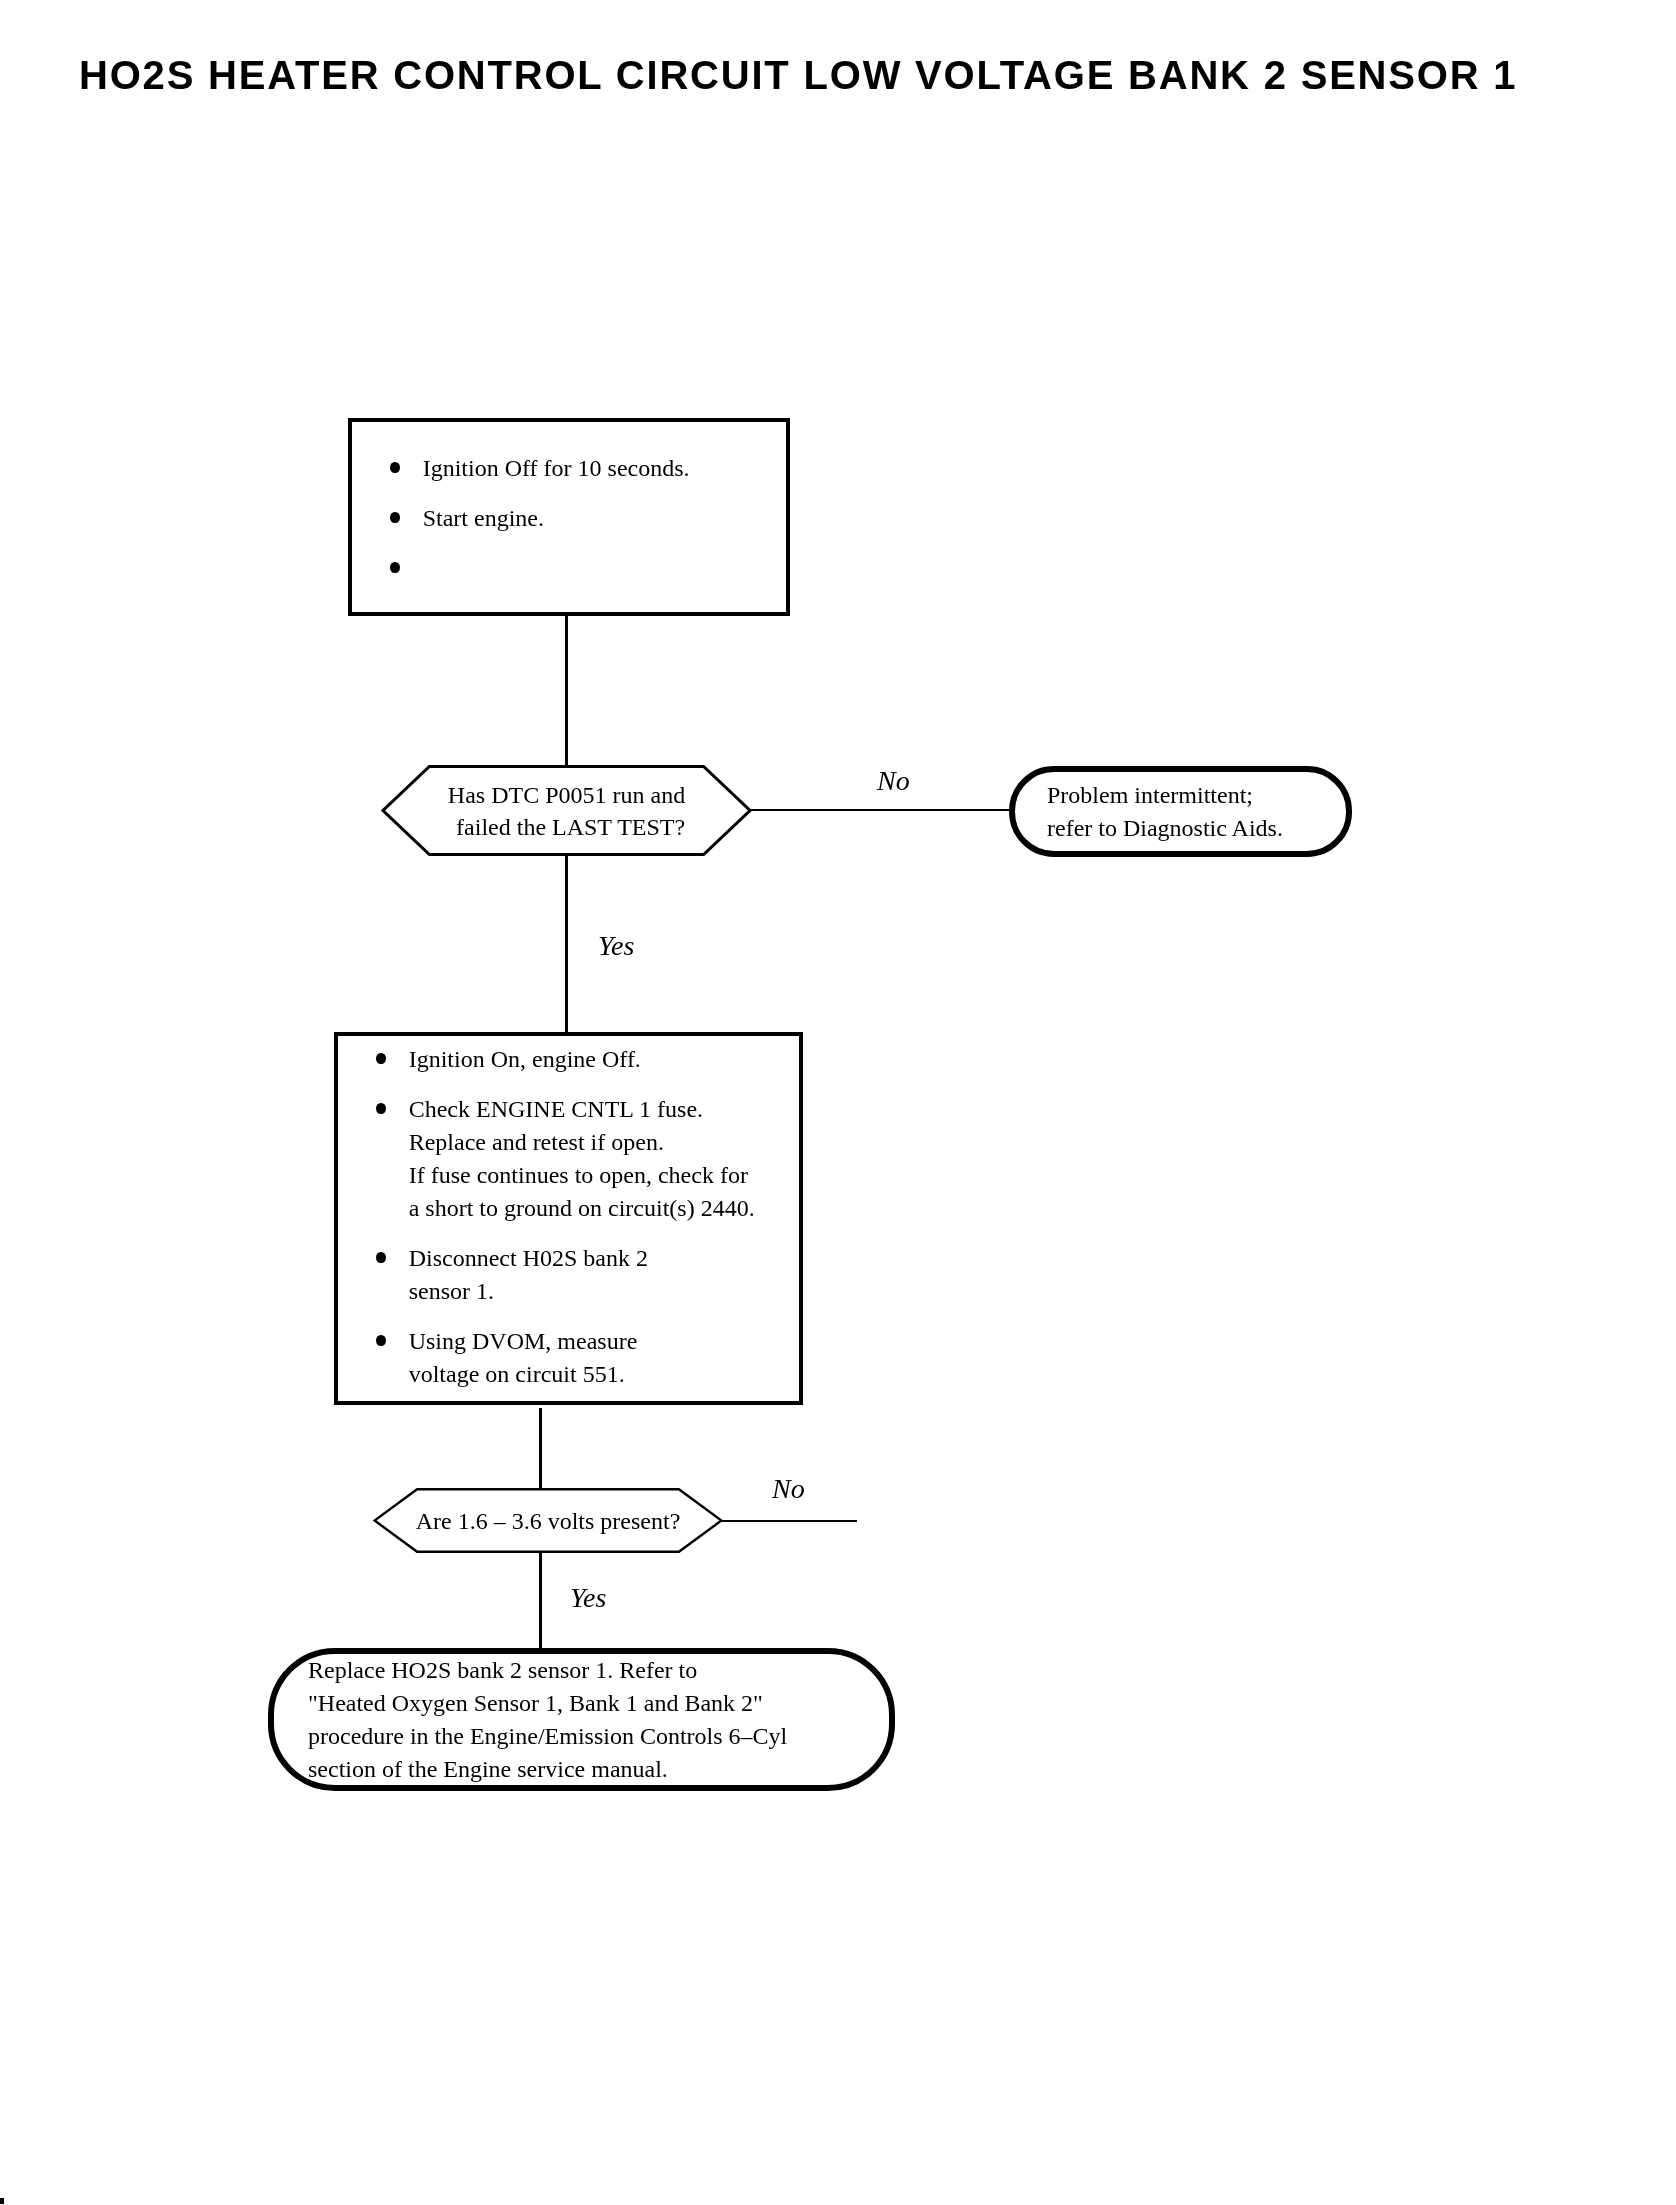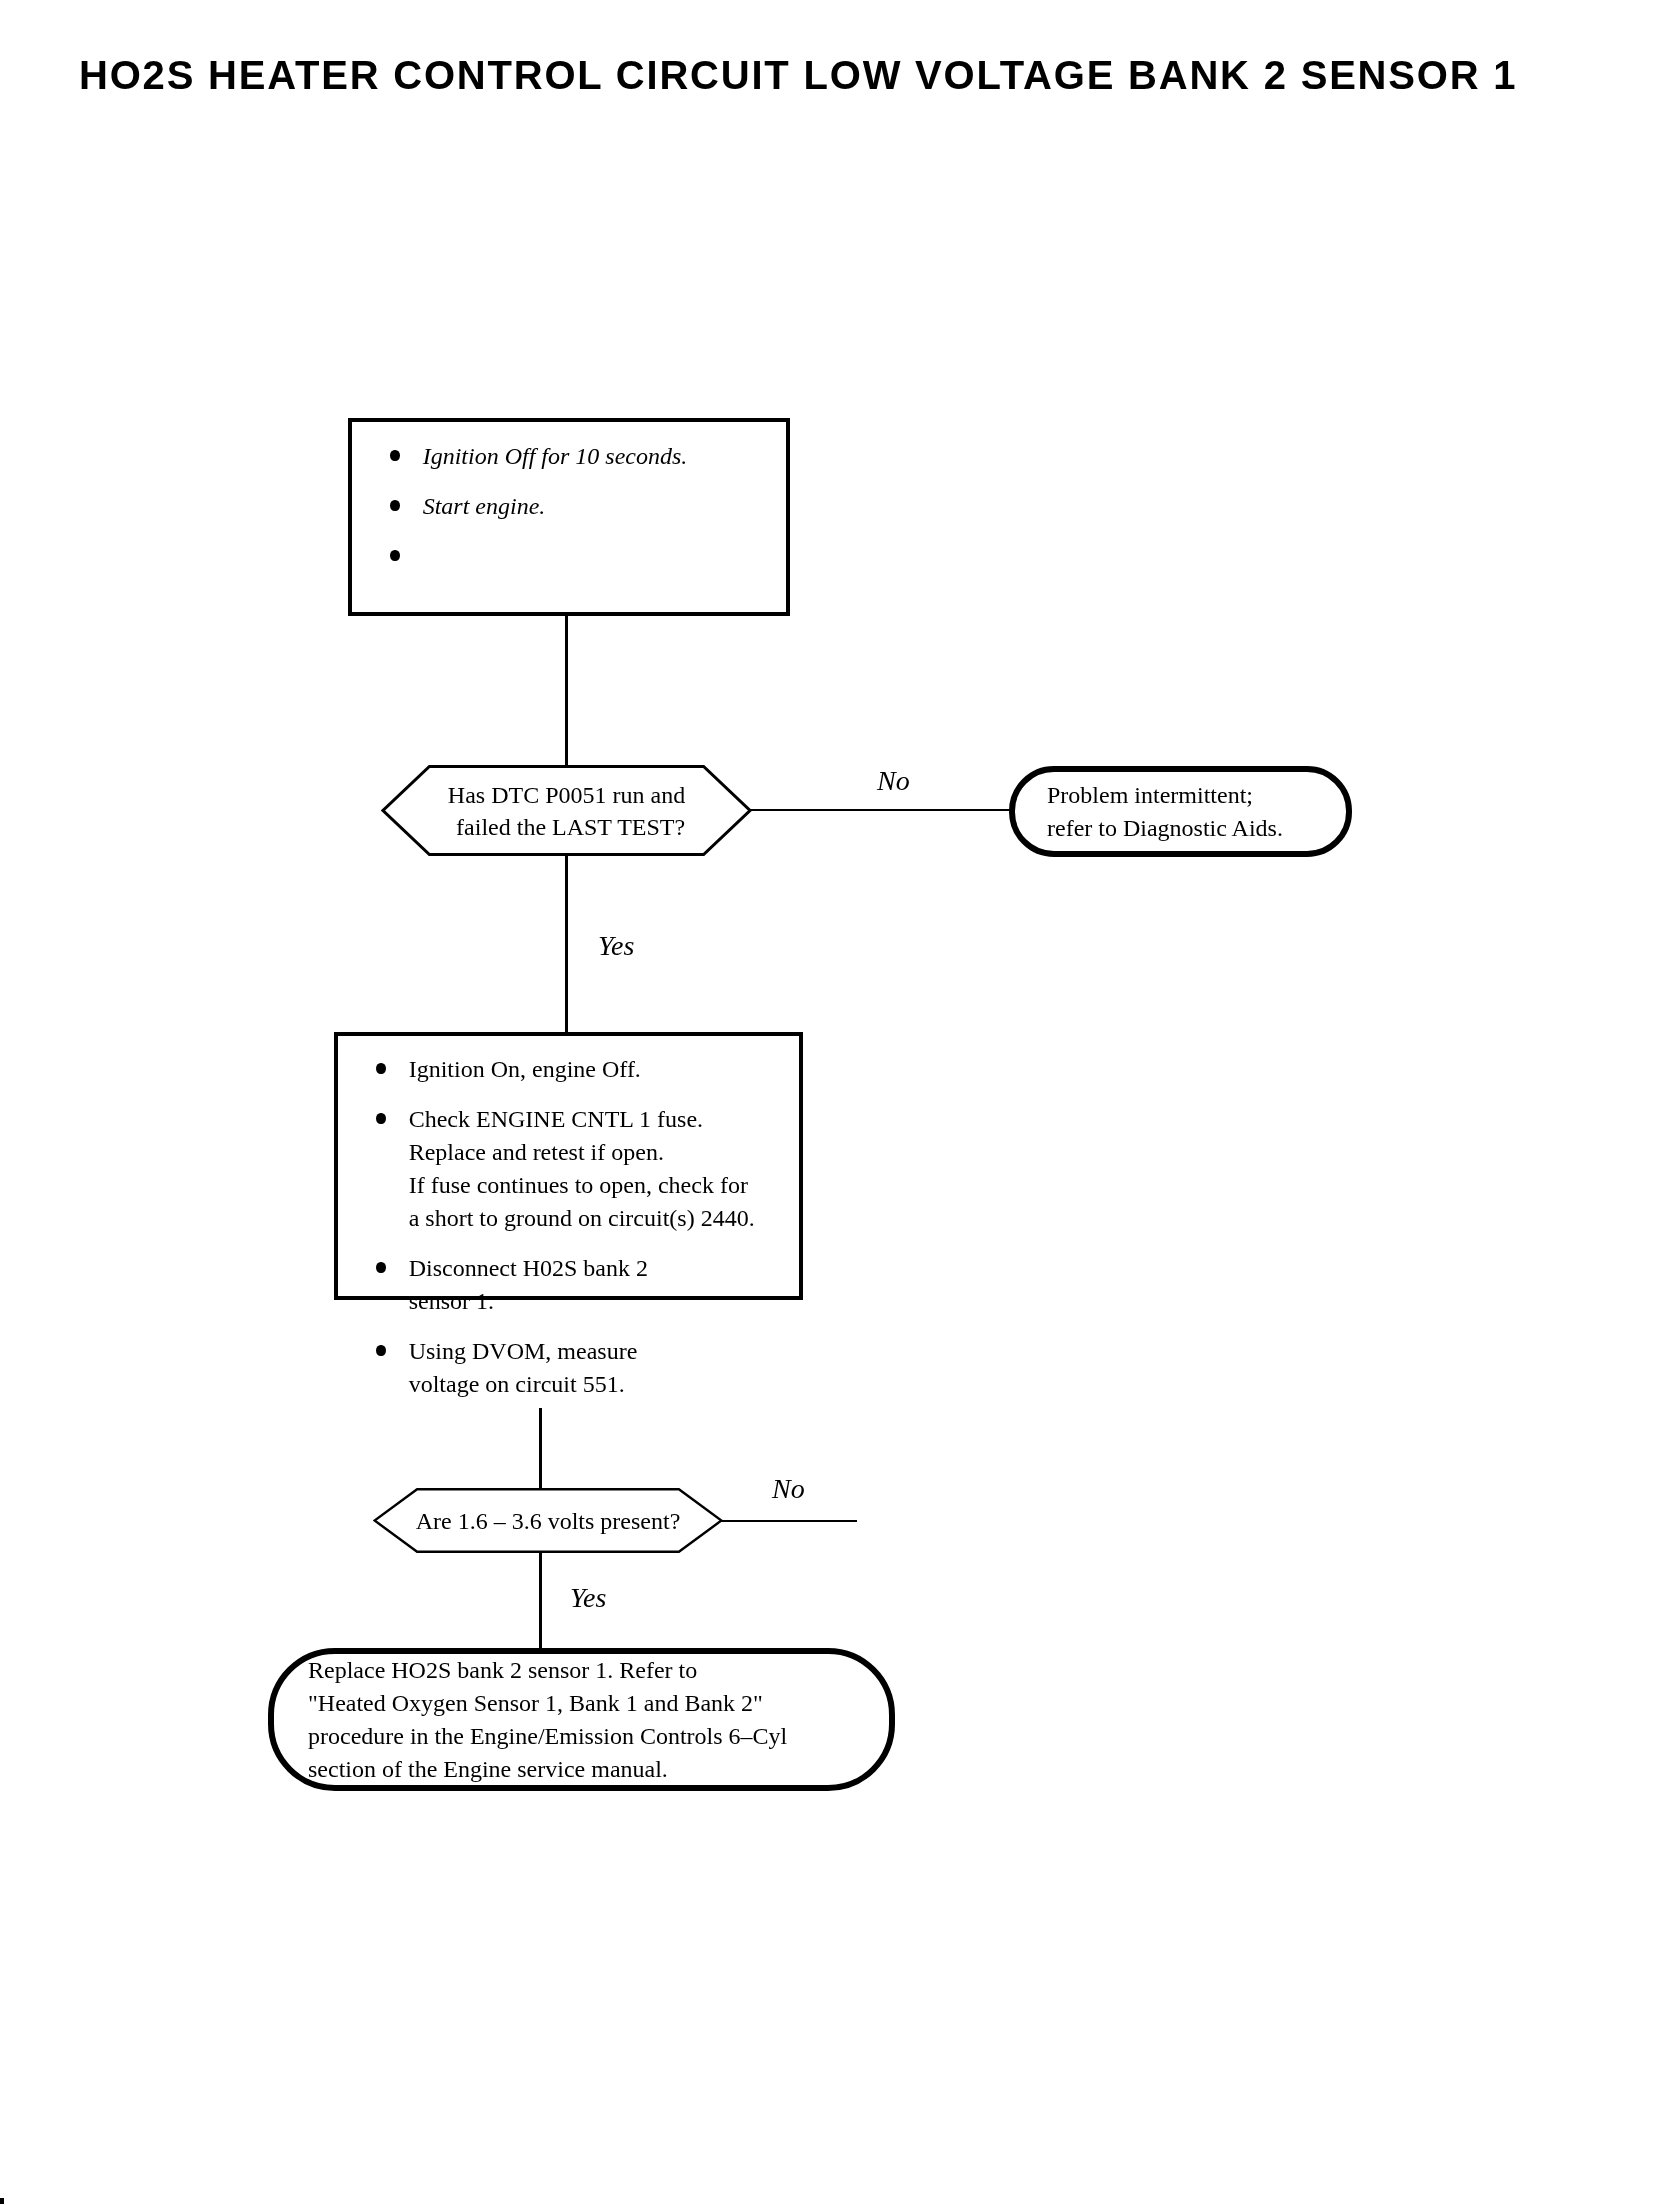--- a/index.html
+++ b/index.html
@@ -25,21 +25,21 @@
   .branch{position:absolute;font-size:28px;line-height:28px;font-style:italic;}
   .stray{position:absolute;background:#000;}
 </style>
 </head>
 <body>
 
 <div class="page">
 
   <div class="title">HO2S HEATER CONTROL CIRCUIT LOW VOLTAGE BANK 2 SENSOR 1</div>
 
-  <div class="process" style="left:348px;top:418px;width:442px;height:198px;padding-top:18px;font-style:italic;">
+  <div class="process" style="left:348px;top:418px;width:442px;height:198px;padding-top:30px;">
     <ul class="bullets">
         <li>
           <span class="dot"></span>
           <span class="btxt">Ignition Off for 10 seconds.</span>
         </li>
         <li>
           <span class="dot"></span>
           <span class="btxt">Start engine.</span>
         </li>
         <li>
@@ -60,21 +60,21 @@
   <div class="hline" style="left:750px;top:809px;width:260px;height:2.4px;"></div>
   <div class="branch" style="left:877px;top:767px;">No</div>
 
   <div class="terminal" style="left:1009px;top:766px;width:343px;height:91px;border-radius:45px;padding-left:32px;">
     <div class="ttxt">Problem intermittent;<br>refer to Diagnostic Aids.</div>
   </div>
 
   <div class="vline" style="left:565px;top:855px;width:3px;height:178px;"></div>
   <div class="branch" style="left:598px;top:932px;">Yes</div>
 
-  <div class="process" style="left:334px;top:1032px;width:469px;height:268px;padding-top:17px;">
+  <div class="process" style="left:334px;top:1032px;width:469px;height:373px;padding-top:7px;">
     <ul class="bullets">
         <li>
           <span class="dot"></span>
           <span class="btxt">Ignition On, engine Off.</span>
         </li>
         <li>
           <span class="dot"></span>
           <span class="btxt">Check ENGINE CNTL 1 fuse.<br>Replace and retest if open.<br>If fuse continues to open, check for<br>a short to ground on circuit(s) 2440.</span>
         </li>
         <li>

